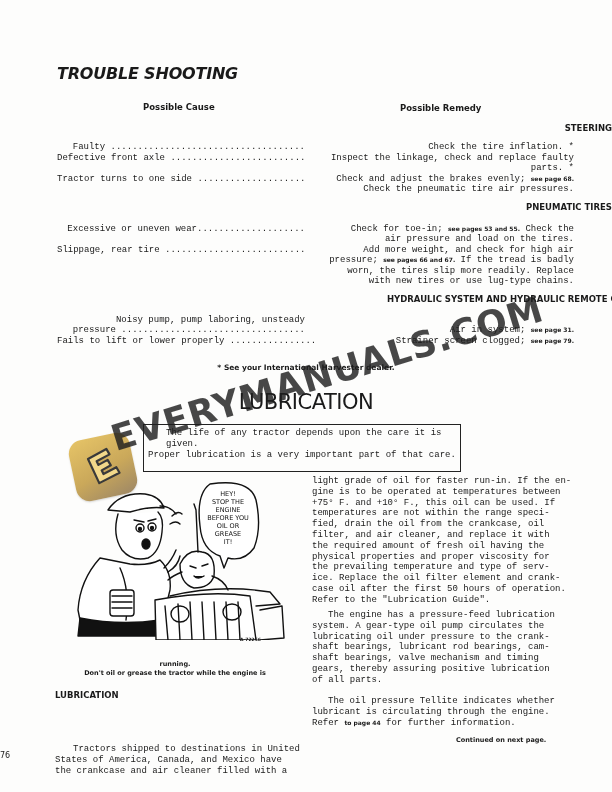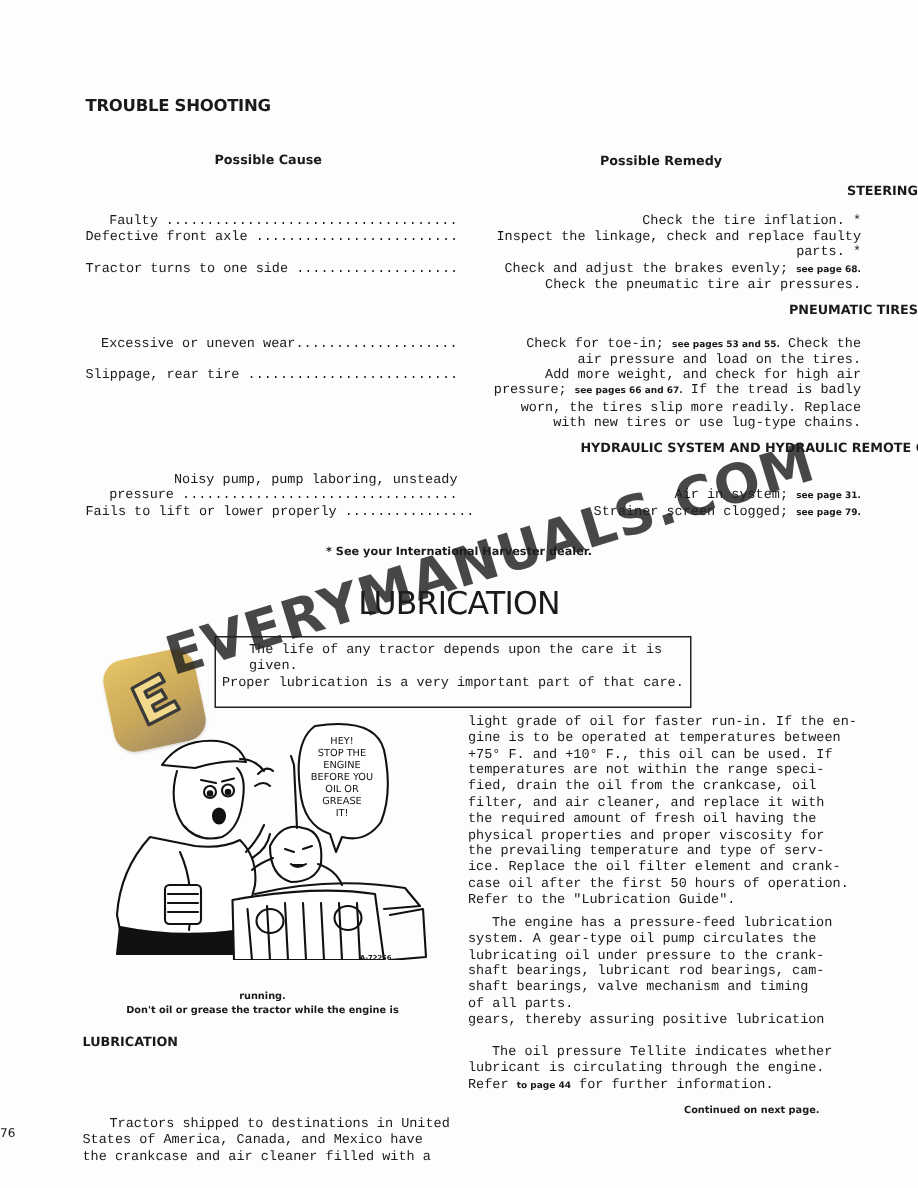--- a/index.html
+++ b/index.html
@@ -2,21 +2,21 @@
 <html><head>
 <meta charset="utf-8">
 <style>
   html, body { margin: 0; padding: 0; background: #ffffff; }
   body { width: 612px; height: 792px; position: relative; overflow: hidden; color: #1a1a1a; }
   .page { position: absolute; left: 0; top: 0; width: 612px; height: 792px; background: #fdfdfc; }
   .sans { font-family: "DejaVu Sans", "Liberation Sans", sans-serif; }
   .serif { font-family: "Liberation Mono", "DejaVu Sans Mono", monospace; }
   .abs { position: absolute; }
 
-  .section-title { font-size: 11px; font-weight: bold; letter-spacing: -0.2px; }
+  .section-title { font-size: 16px; font-weight: bold; letter-spacing: -0.2px; font-style: italic; }
   .col-head { font-size: 8.5px; font-weight: bold; }
   .sub-head { font-size: 8.5px; font-weight: bold; text-align: right; width: 100%; left: 0; }
 
   .row { position: absolute; font-size: 9px; line-height: 10.4px; white-space: nowrap; text-align: right; }
   .cause { left: 57px; width: 248px; }
   .remedy { left: 314px; width: 260px; white-space: normal; }
   .indent { padding-left: 6px; }
   .small-sans { font-family: "DejaVu Sans", "Liberation Sans", sans-serif; font-size: 6px; font-weight: bold; }
 
   .big-title { font-size: 21px; font-weight: normal; letter-spacing: -0.5px; text-align: center; width: 612px; left: 0; }
@@ -183,22 +183,22 @@
     <div>case oil after the first 50 hours of operation.</div>
     <div>Refer to the "Lubrication Guide".</div>
   </div>
 
   <div class="abs serif body-text" style="left:312px; top:610px; width:265px;">
     <div style="padding-left:16px;">The engine has a pressure-feed lubrication</div>
     <div>system. A gear-type oil pump circulates the</div>
     <div>lubricating oil under pressure to the crank-</div>
     <div>shaft bearings, lubricant rod bearings, cam-</div>
     <div>shaft bearings, valve mechanism and timing</div>
+    <div>gears, thereby assuring positive lubrication</div>
     <div>of all parts.</div>
-    <div>gears, thereby assuring positive lubrication</div>
   </div>
 
   <div class="abs serif body-text" style="left:312px; top:696px; width:265px;">
     <div style="padding-left:16px;">The oil pressure Tellite indicates whether</div>
     <div>lubricant is circulating through the engine.</div>
     <div><span>Refer</span> <span class="small-sans">to page 44</span> <span>for further information.</span></div>
   </div>
 
   <div class="abs sans" style="left:456px; top:736px; font-size:6.5px; font-weight:bold;">Continued on next page.</div>
 

